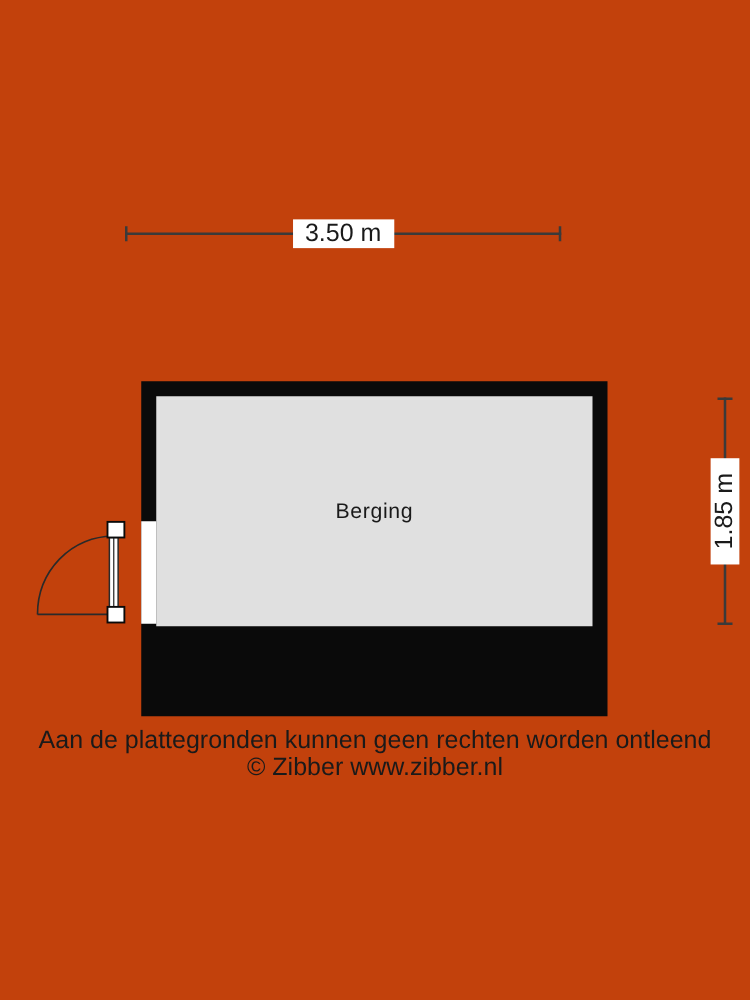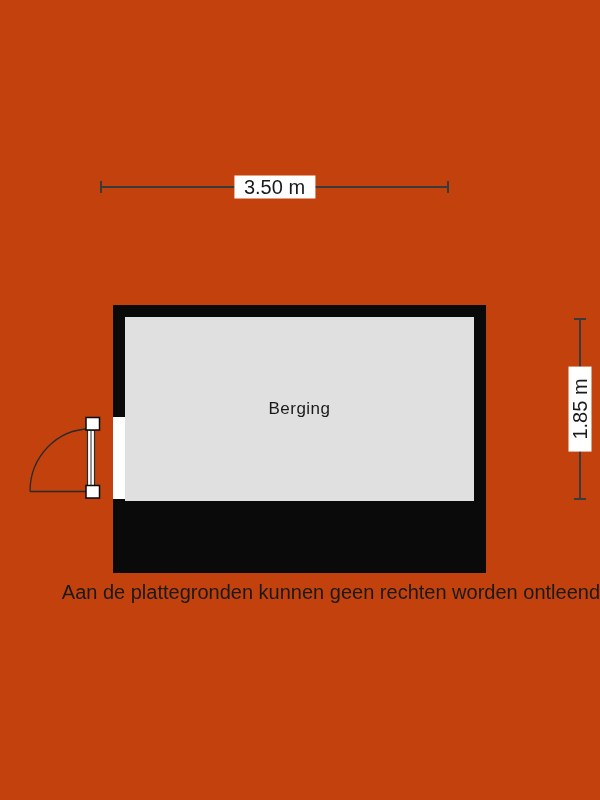--- a/index.html
+++ b/index.html
@@ -42,21 +42,21 @@
     position:absolute;left:12px;top:12px;width:349px;height:184px;background:var(--floor);
     display:flex;align-items:center;justify-content:center;
   }
   .room-label{font-size:17px;letter-spacing:.5px;color:var(--text);}
   .door-opening{position:absolute;left:0;top:112px;width:12px;height:82px;background:#ffffff;}
 
   
   .door-svg{position:absolute;left:20px;top:400px;width:90px;height:110px;overflow:visible;}
 
   
-  .footer{position:absolute;left:0;top:581px;width:600px;text-align:right;}
+  .footer{position:absolute;left:0;top:581px;width:600px;text-align:center;}
   .footer .line1{font-size:20px;line-height:22px;color:var(--text);}
   .footer .line2{font-size:20px;line-height:22px;color:var(--text);}
 </style>
 </head>
 <body>
 
 <div class="page">
 
   <div class="dim-h">
     <div class="line"></div>
@@ -83,15 +83,16 @@
     <path d="M 30 491.5 A 60 62.5 0 0 1 90 429" fill="none" stroke="#2a2a2a" stroke-width="1.3"></path>
     <line x1="30" y1="491.5" x2="98" y2="491.5" stroke="#2a2a2a" stroke-width="1.3"></line>
     <rect x="87.5" y="430" width="7" height="56" fill="#ffffff" stroke="#2a2a2a" stroke-width="1.2"></rect>
     <line x1="91" y1="430" x2="91" y2="486" stroke="#2a2a2a" stroke-width="1"></line>
     <rect x="86" y="417.5" width="13.5" height="12.5" fill="#ffffff" stroke="#0a0a0a" stroke-width="1.5"></rect>
     <rect x="86" y="485.5" width="13.5" height="12.5" fill="#ffffff" stroke="#0a0a0a" stroke-width="1.5"></rect>
   </svg>
 
   <div class="footer">
     <div class="line1">Aan de plattegronden kunnen geen rechten worden ontleend</div>
+    <div class="line2">© Zibber www.zibber.nl</div>
   </div>
 
 </div>
 
 </body></html>

